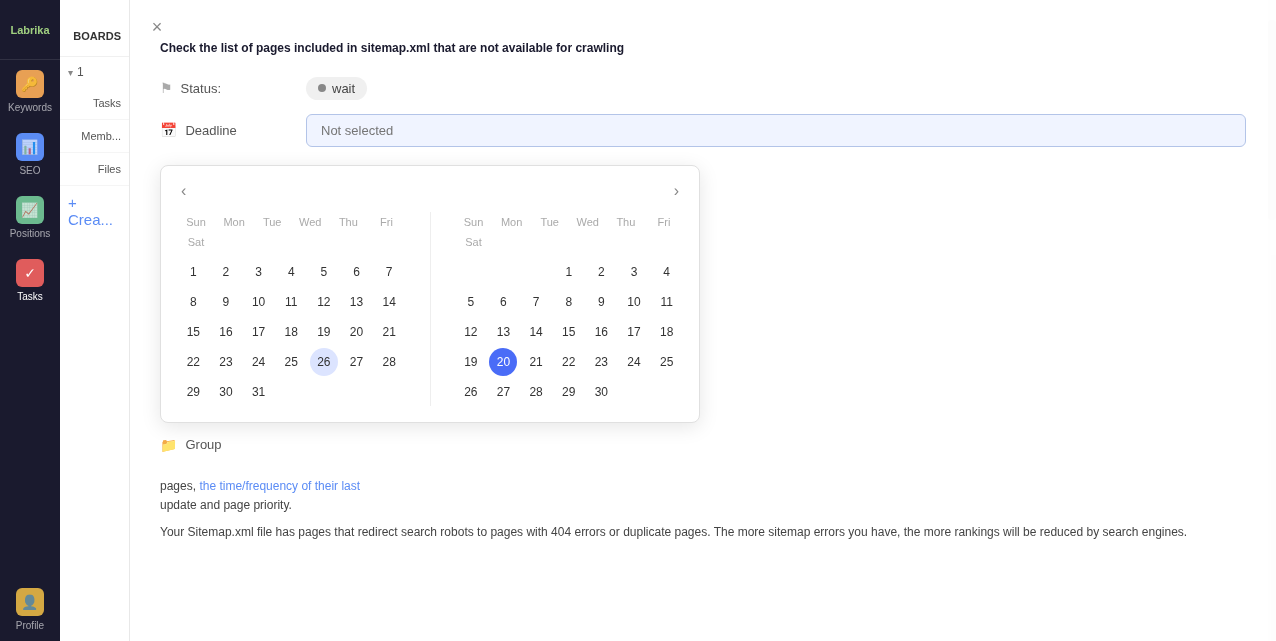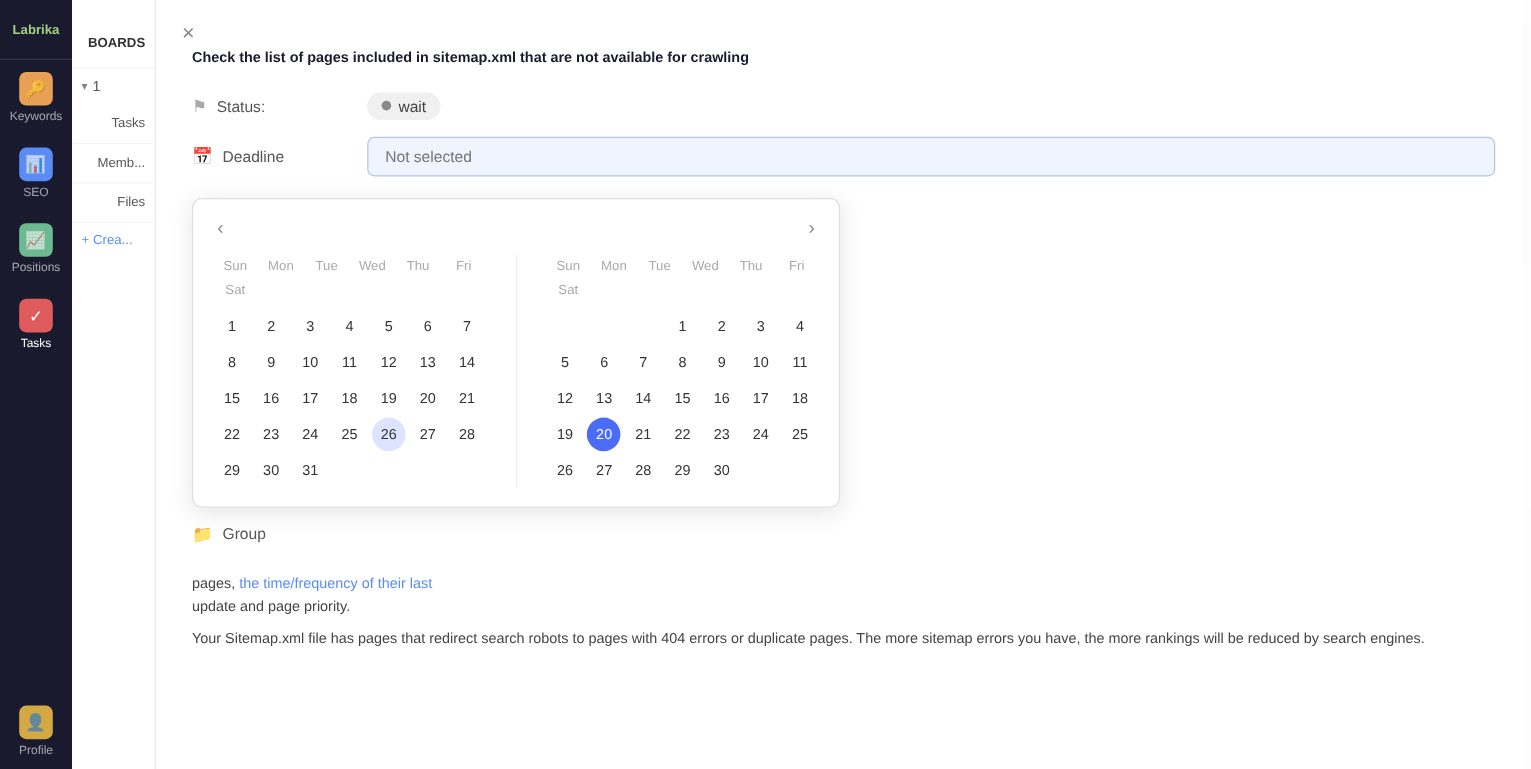--- a/index.html
+++ b/index.html
@@ -12,21 +12,21 @@
       display: flex;
       flex-direction: column;
       align-items: center;
       padding-top: 0;
       flex-shrink: 0;
       position: relative;
       z-index: 10;
     }
     .sidebar-logo {
       width: 60px;
-      height: 50px;
+      height: 60px;
       display: flex;
       align-items: center;
       justify-content: center;
       color: white;
       font-size: 11px;
       font-weight: bold;
       border-bottom: 1px solid rgba(255,255,255,0.1);
       background: #1a1a2e;
     }
     .sidebar-logo span { color: #a0d080; }
@@ -90,21 +90,21 @@
       display: flex;
       align-items: center;
       gap: 4px;
       font-size: 12px;
       color: #555;
       padding: 8px;
     }
     .sec-board-num .chevron { font-size: 10px; color: #888; }
     .add-btn {
       color: #5b8cf5;
-      font-size: 11px;
+      font-size: 15px;
       padding: 8px;
       cursor: pointer;
     }
 
     
     .main-content {
       flex: 1;
       background: #f7f8fa;
       overflow: hidden;
       position: relative;

